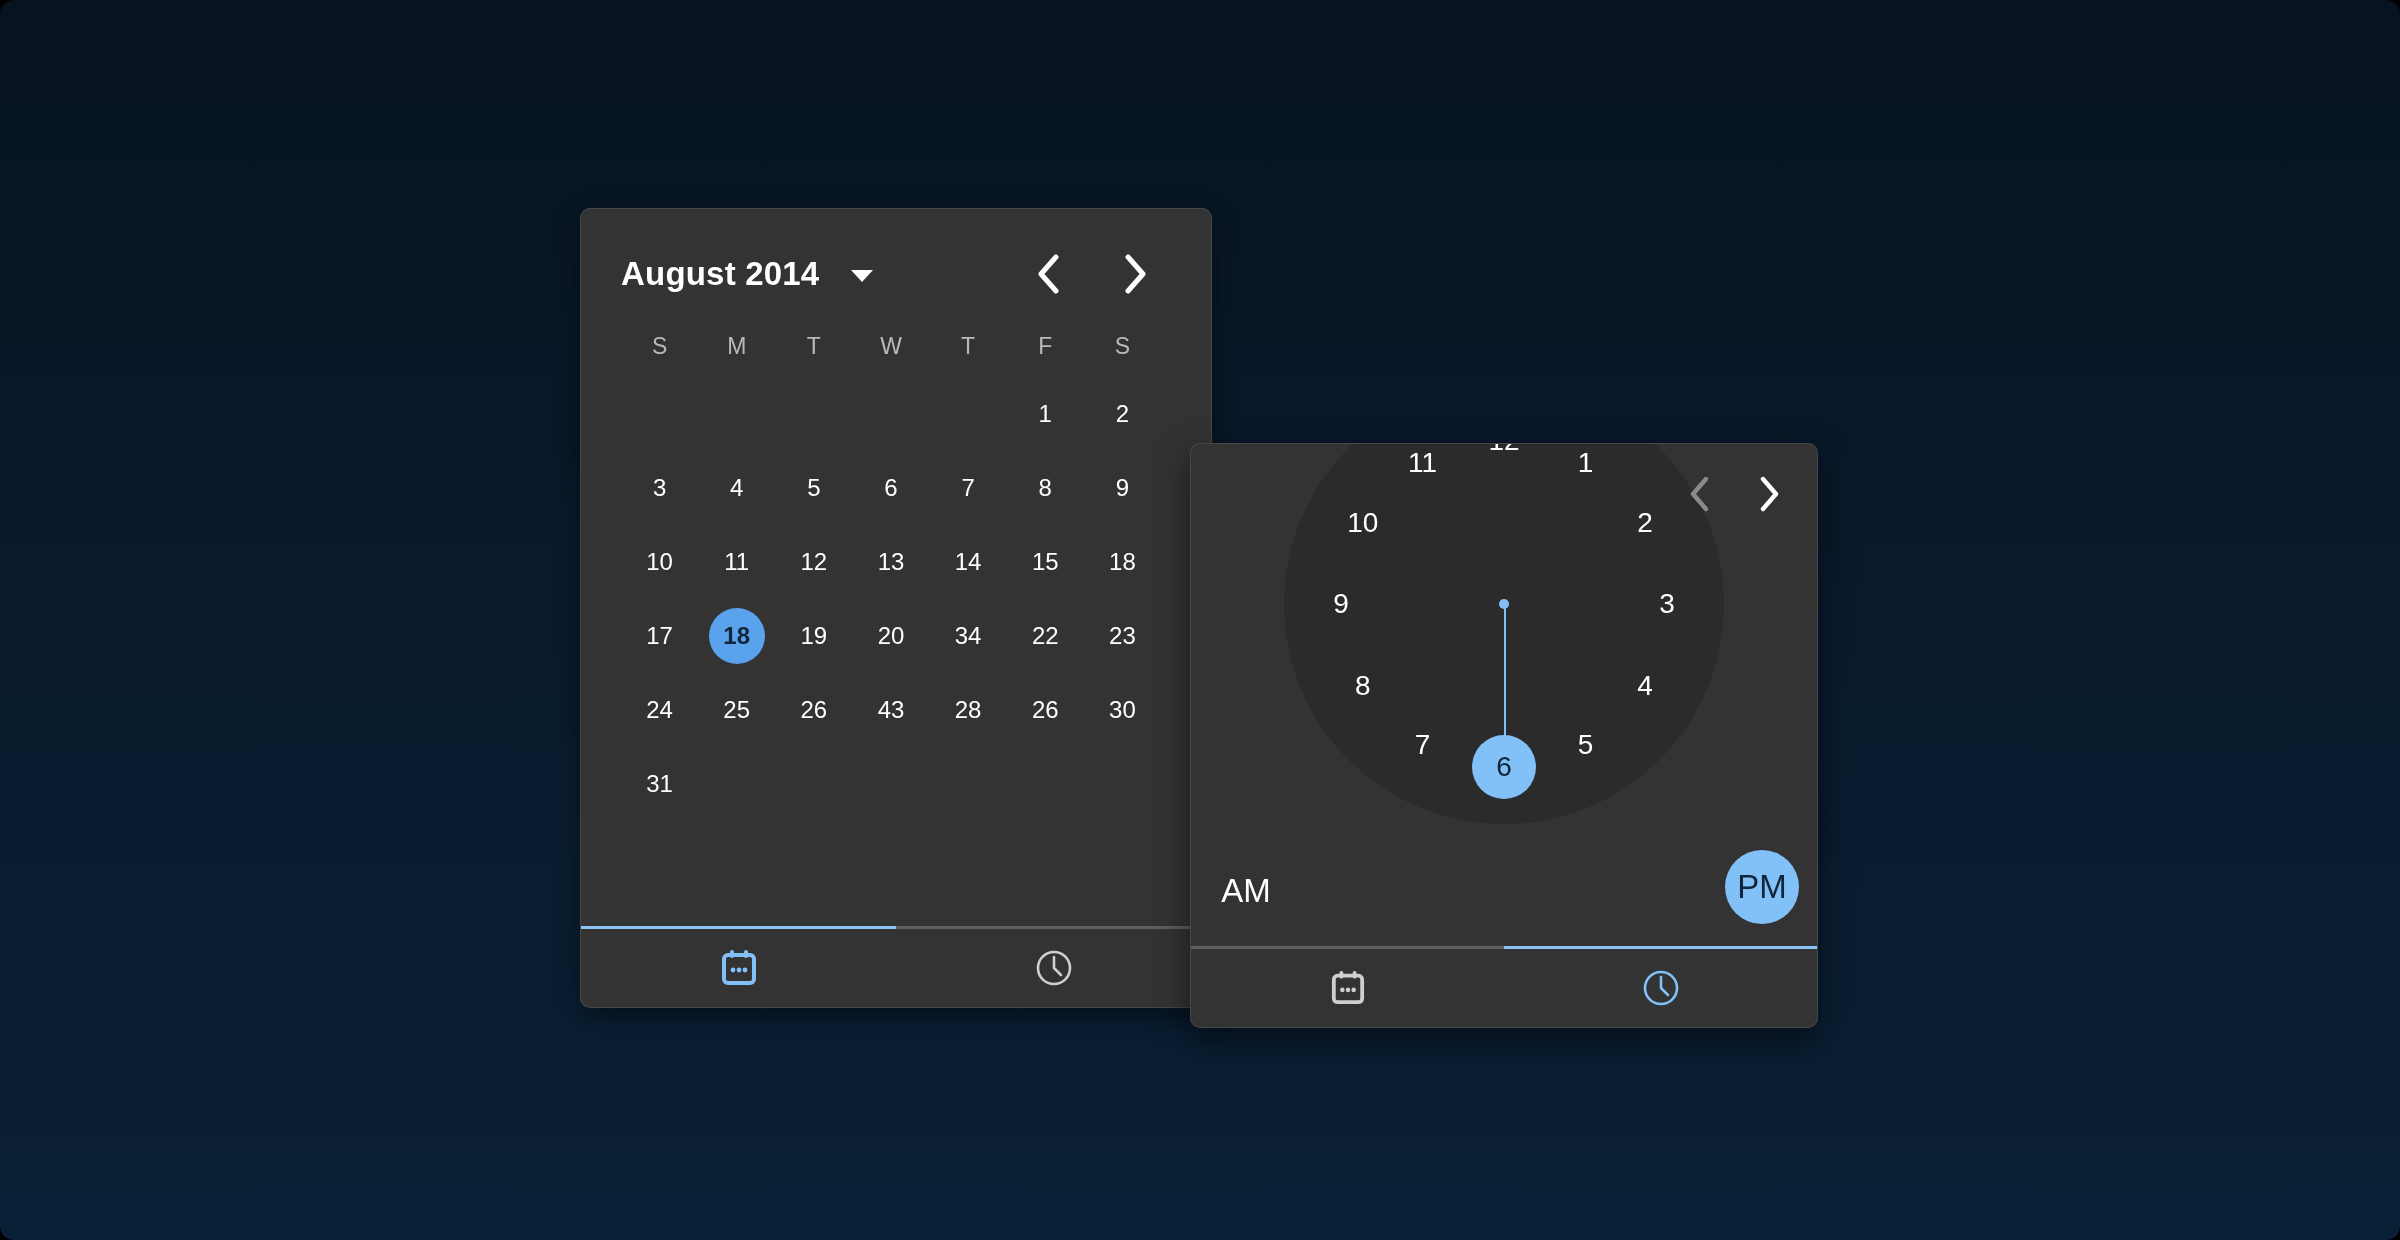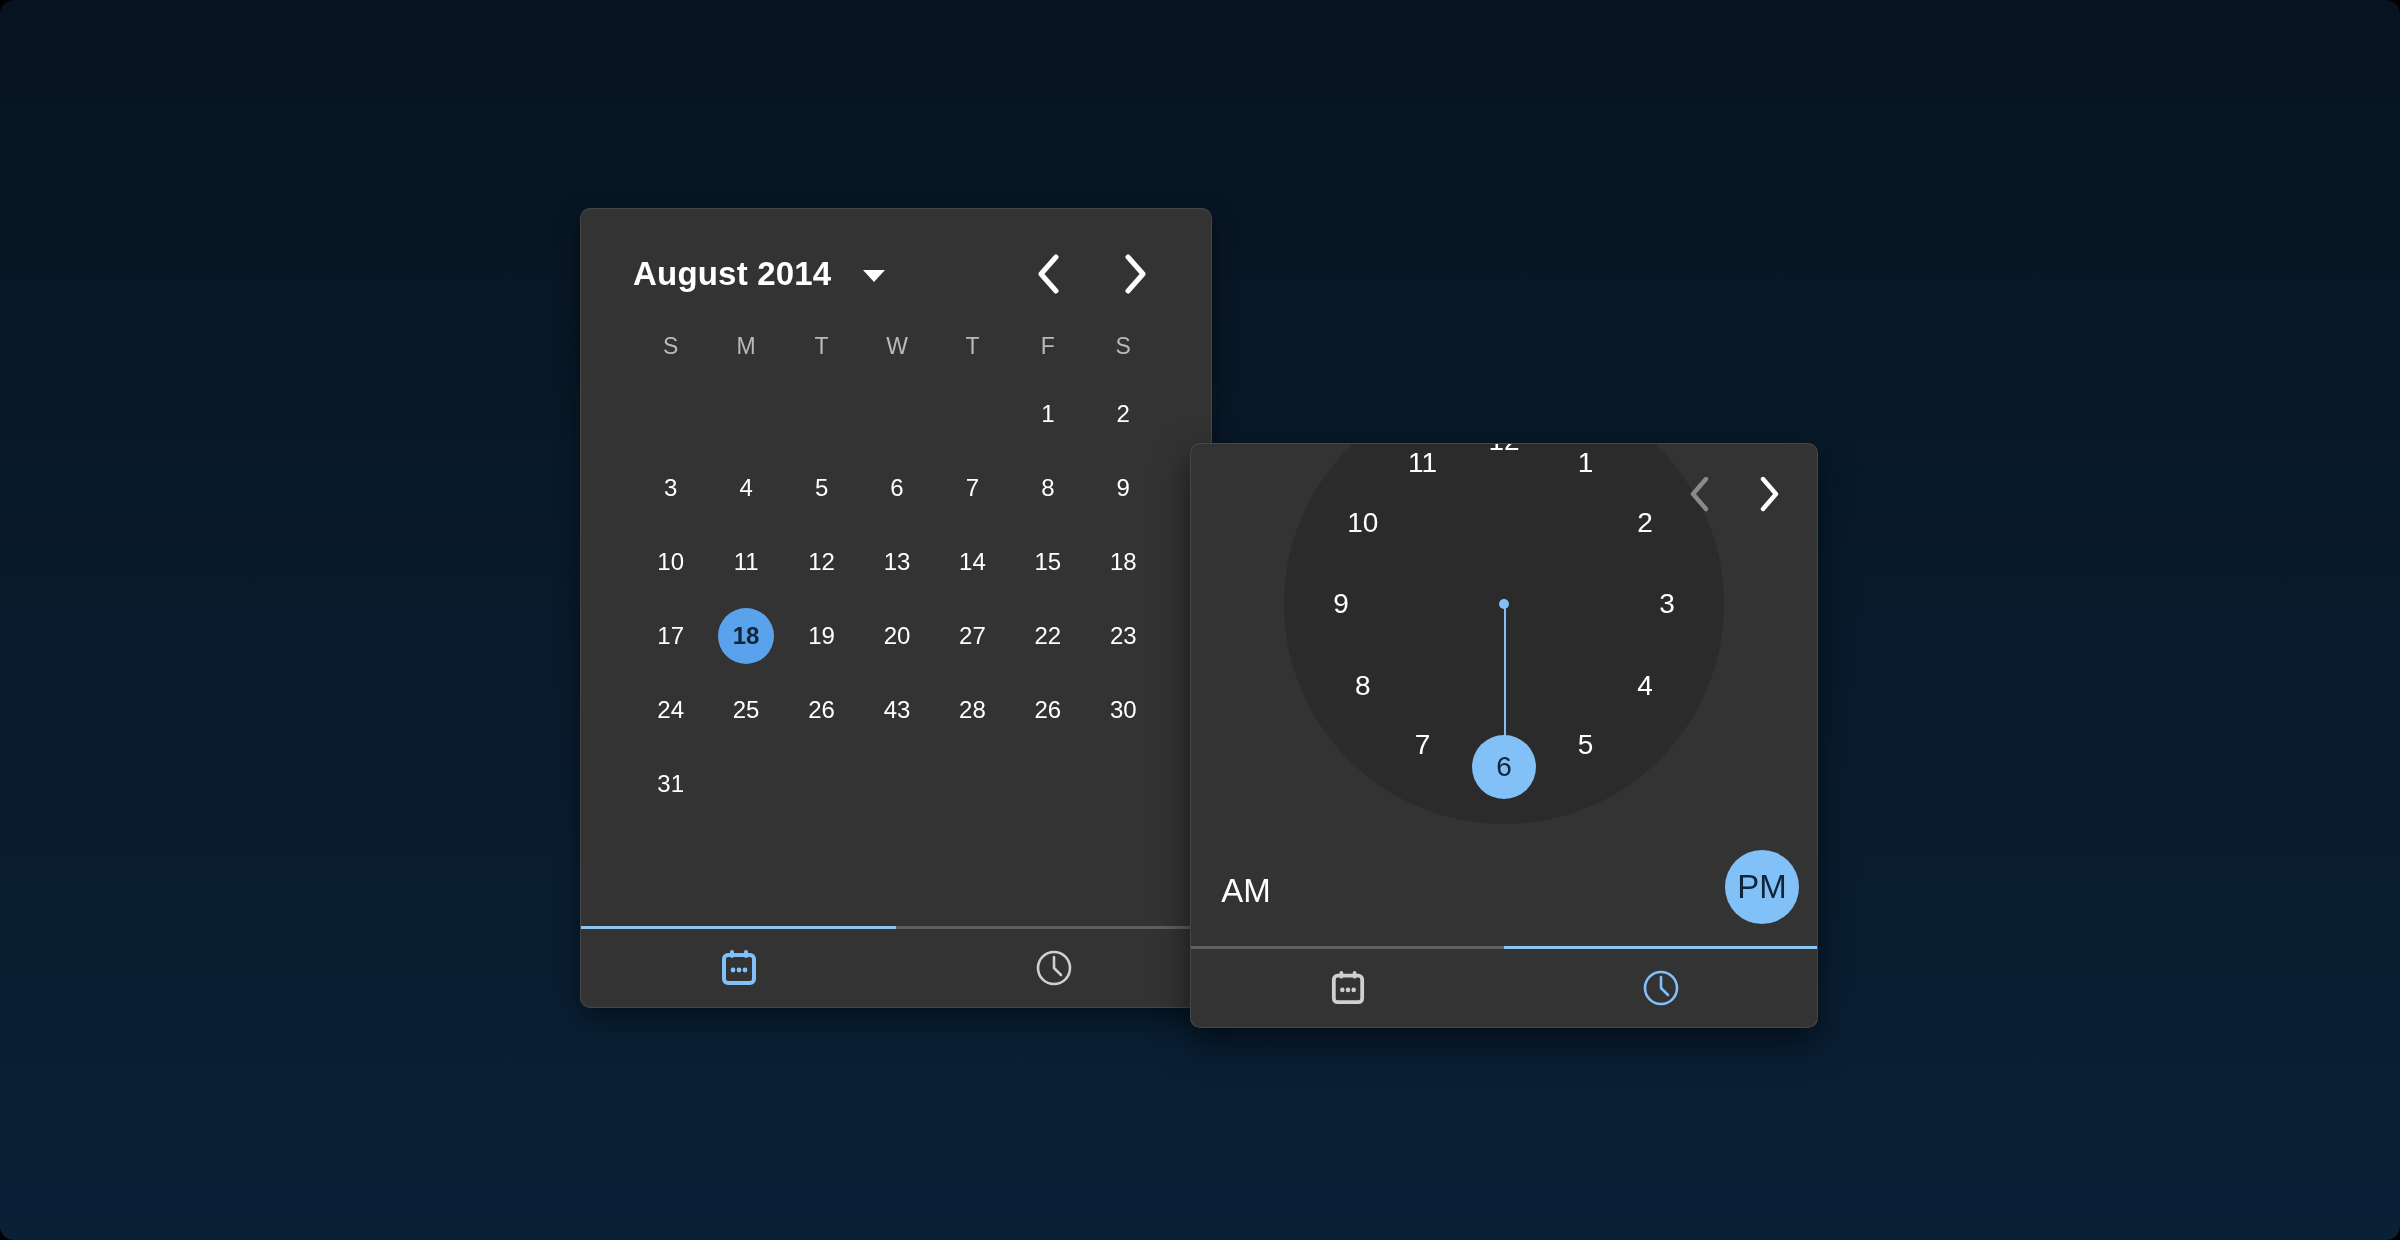--- a/index.html
+++ b/index.html
@@ -40,21 +40,21 @@
   #date-card {
     left: 580px;
     top: 208px;
     width: 632px;
     height: 800px;
     box-shadow: 0 10px 26px rgba(0,0,0,0.45);
   }
 
   .date-body {
     flex: 1 1 auto;
-    padding: 34px 50px 0 52px;
+    padding: 34px 50px 0 40px;
     position: relative;
   }
 
   .date-header {
     display: flex;
     align-items: center;
     height: 62px;
     margin-bottom: 20px;
   }
 
@@ -353,21 +353,21 @@
           <div class="day-cell selected">
             <div class="pill">18</div>
           </div>
           <div class="day-cell">
             <div class="pill">19</div>
           </div>
           <div class="day-cell">
             <div class="pill">20</div>
           </div>
           <div class="day-cell">
-            <div class="pill">27</div>
+            <div class="pill">34</div>
           </div>
           <div class="day-cell">
             <div class="pill">22</div>
           </div>
           <div class="day-cell">
             <div class="pill">23</div>
           </div>
           <div class="day-cell">
             <div class="pill">24</div>
           </div>

